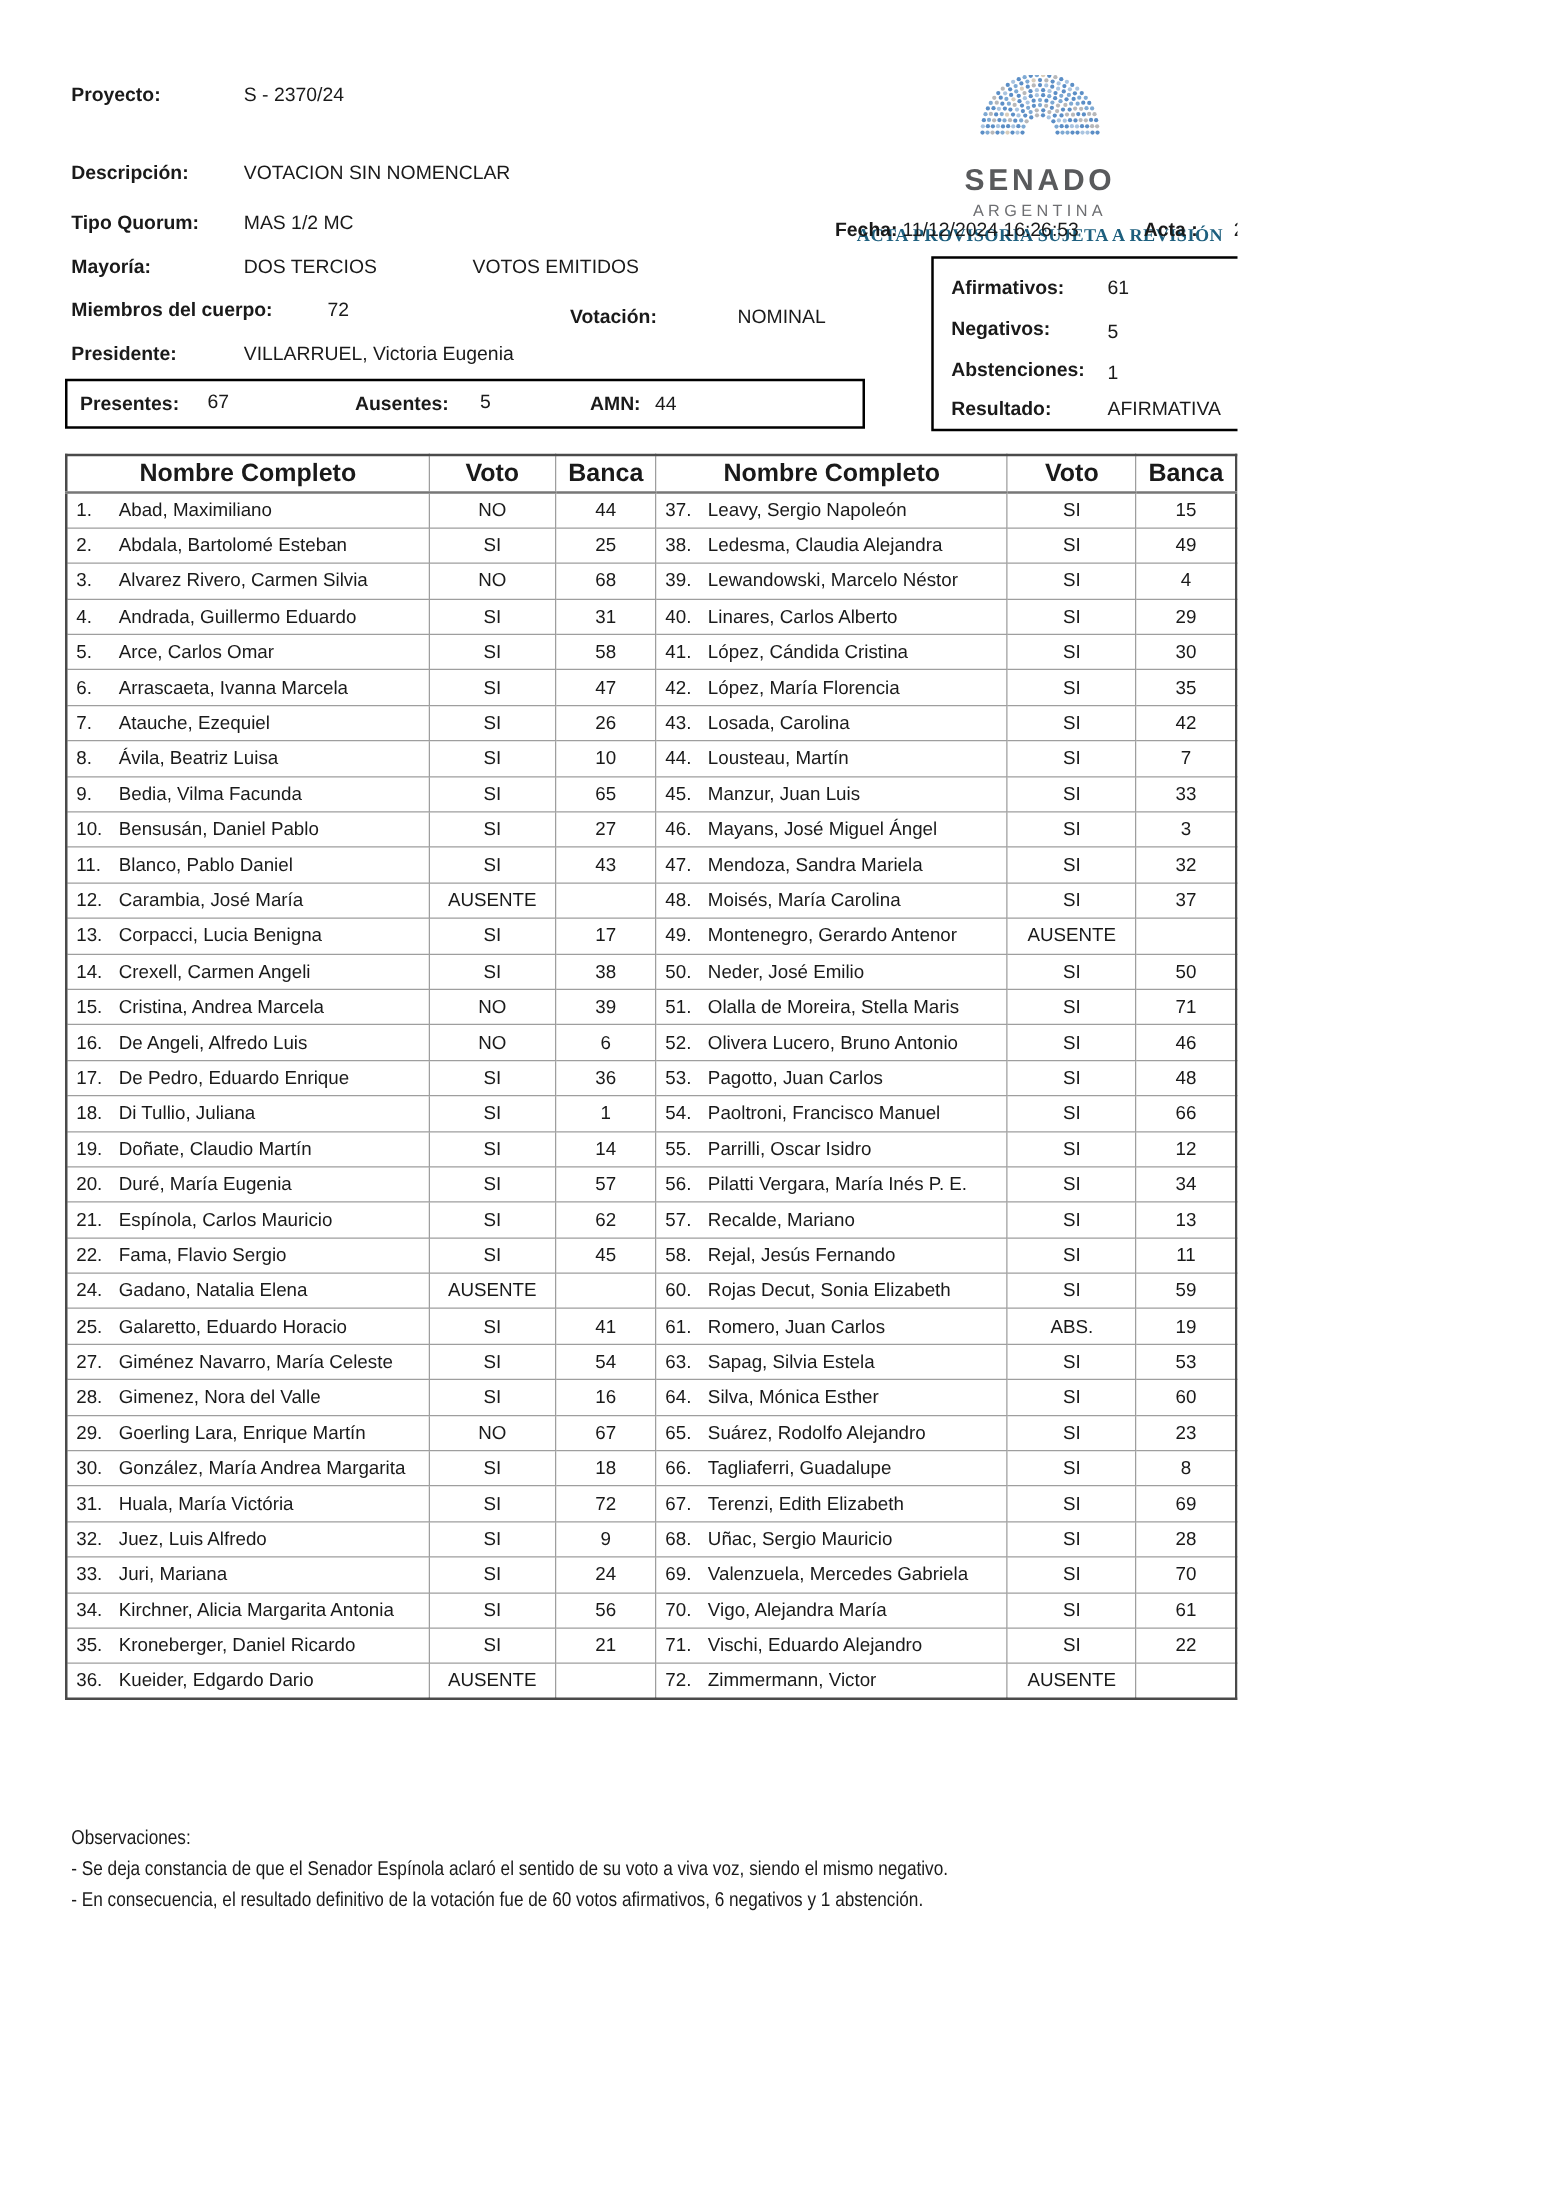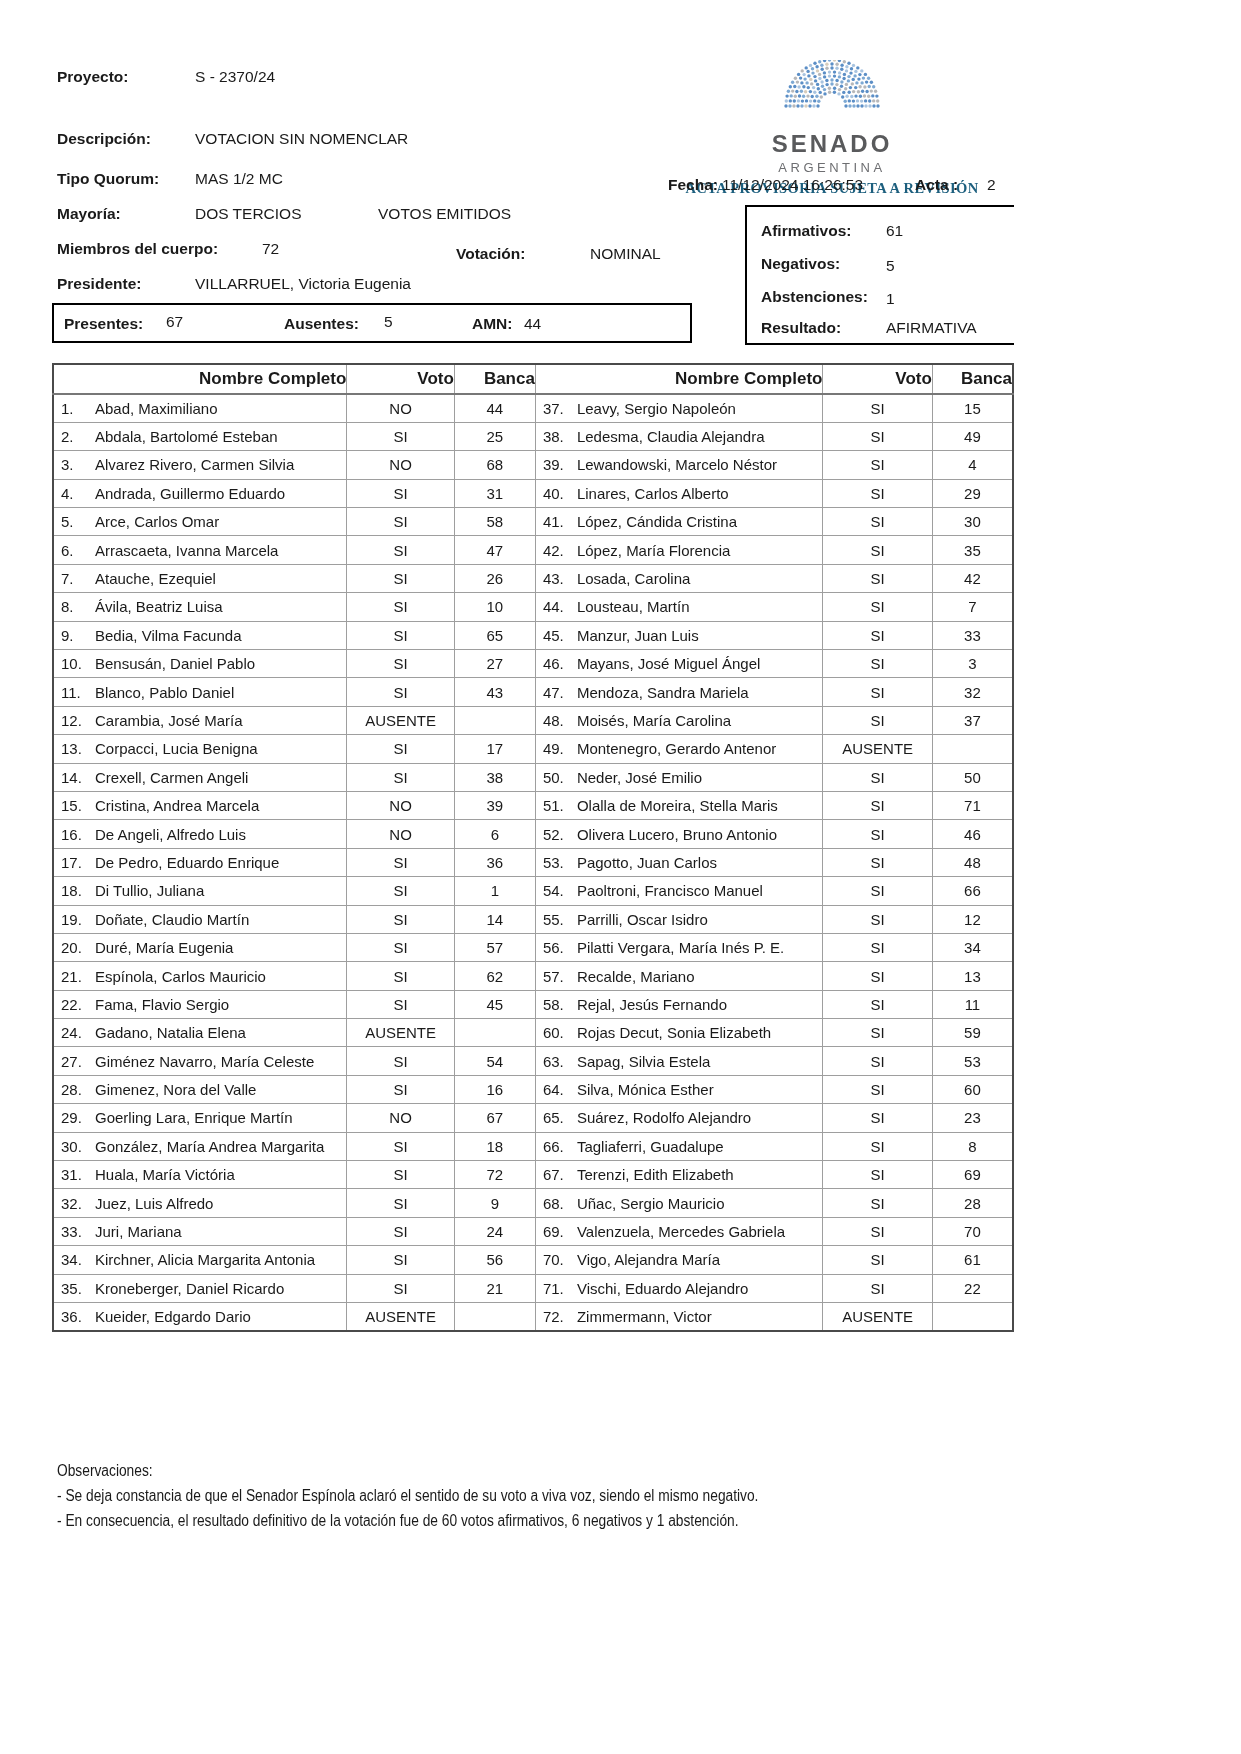--- a/index.html
+++ b/index.html
@@ -3,21 +3,20 @@
 <meta charset="utf-8">
 <style>
   html,body{margin:0;padding:0;background:#ffffff;}
   .page{
     position:relative;
     width:990px;height:1754px;
     background:#ffffff;
     font-family:"Liberation Sans", sans-serif;
     color:#1a1a1a;
     overflow:hidden;
-    padding-left:24px;
   }
   .abs{position:absolute;}
   .lbl{font-weight:bold;font-size:15.5px;white-space:nowrap;}
   .val{font-size:15.5px;white-space:nowrap;}
 
   
   .presentes-box{
     left:52px;top:303px;width:640px;height:40px;
     border:2px solid #000;box-sizing:border-box;
   }
@@ -51,21 +50,21 @@
     border-collapse:collapse;table-layout:fixed;
     border:2px solid #4a4a4a;
     font-size:15px;
   }
   table.votes td,table.votes th{
     border:1px solid #9e9e9e;
     padding:0;box-sizing:border-box;
     overflow:hidden;white-space:nowrap;
   }
   table.votes th{
-    height:30px;font-size:17px;font-weight:bold;text-align:right;
+    height:30px;font-size:20px;font-weight:bold;text-align:center;
     border-bottom:2px solid #777;
   }
   table.votes td{height:28.4px;}
   td.cell-name{text-align:left;}
   td.cell-name .num{display:inline-block;width:34px;padding-left:7px;}
   td.cell-voto,td.cell-banca{text-align:center;}
 
   
   .narrow{
     font-size:16px;line-height:25px;white-space:nowrap;
@@ -508,20 +507,28 @@
         </tr>
         <tr>
           <td class="cell-name"><span class="num">24.</span><span>Gadano, Natalia Elena</span></td>
           <td class="cell-voto">AUSENTE</td>
           <td class="cell-banca"></td>
           <td class="cell-name"><span class="num">60.</span><span>Rojas Decut, Sonia Elizabeth</span></td>
           <td class="cell-voto">SI</td>
           <td class="cell-banca">59</td>
         </tr>
         <tr>
+          <td class="cell-name"><span class="num">25.</span><span>Galaretto, Eduardo Horacio</span></td>
+          <td class="cell-voto">SI</td>
+          <td class="cell-banca">41</td>
+          <td class="cell-name"><span class="num">61.</span><span>Romero, Juan Carlos</span></td>
+          <td class="cell-voto">ABS.</td>
+          <td class="cell-banca">19</td>
+        </tr>
+        <tr>
           <td class="cell-name"><span class="num">27.</span><span>Giménez Navarro, María Celeste</span></td>
           <td class="cell-voto">SI</td>
           <td class="cell-banca">54</td>
           <td class="cell-name"><span class="num">63.</span><span>Sapag, Silvia Estela</span></td>
           <td class="cell-voto">SI</td>
           <td class="cell-banca">53</td>
         </tr>
         <tr>
           <td class="cell-name"><span class="num">28.</span><span>Gimenez, Nora del Valle</span></td>
           <td class="cell-voto">SI</td>

